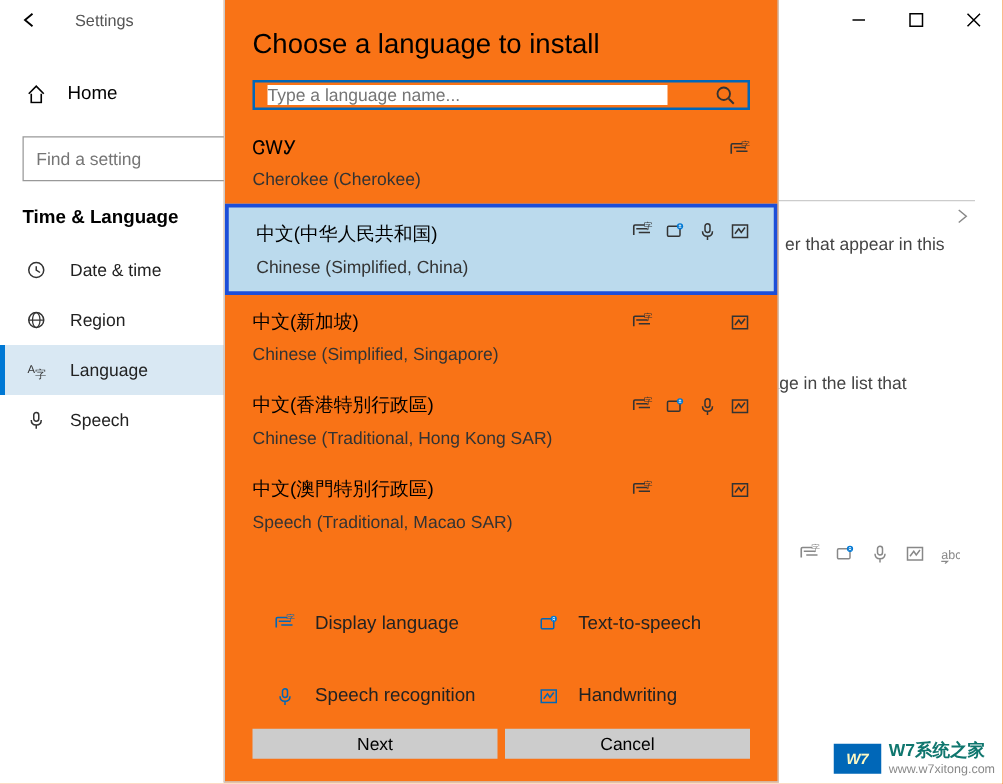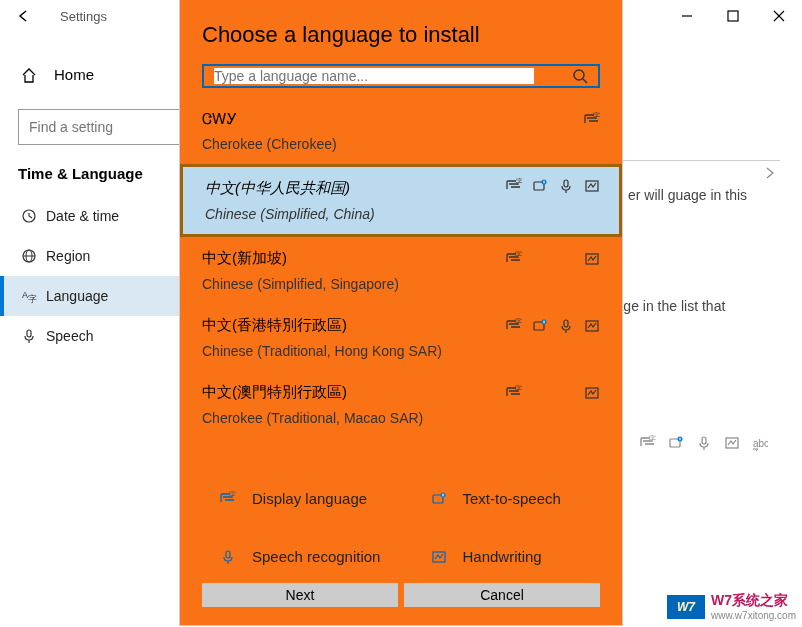--- a/index.html
+++ b/index.html
@@ -12,54 +12,54 @@
   .win-controls { position:absolute; right:0; top:0; display:flex; }
   .win-btn { width:46px; height:32px; display:flex; align-items:center; justify-content:center; }
   .win-btn svg { stroke:#000; }
 
   
   .sidebar { position:absolute; left:0; top:40px; width:260px; padding:14px 0 0 0;}
   .home-row { display:flex; align-items:center; gap:18px; padding: 12px 20px; font-size:15px;}
   .search-box { margin:14px 18px 20px 18px; border:1px solid #999; height:36px; display:flex; align-items:center; padding:0 10px; justify-content:space-between;}
   .search-box input { border:none; outline:none; font-size:14px; width:170px; color:#666;}
   .cat-title { font-size:15px; font-weight:600; padding: 0 18px 14px 18px;}
-  .nav-item { display:flex; align-items:center; gap:8px; padding:12px 20px; font-size:14px; color:#222;}
+  .nav-item { display:flex; align-items:center; gap:18px; padding:12px 20px; font-size:14px; color:#222;}
   .nav-item.active { background:#d9e8f3; border-left:4px solid #0078d4; padding-left:16px;}
   .nav-item .nav-icon { width:18px; display:flex; justify-content:center; color:#333;}
 
   
   .bg-content { position:absolute; left:300px; top:160px; right:24px; color:#444;}
   .bg-divider { border-top:1px solid #ccc; margin-bottom:14px; width:480px;}
   .bg-line { padding:10px 0 20px 0; line-height:1.5; color:#444; position:relative;}
   .bg-chevron { position:absolute; right:0; top:-10px; color:#888;}
   .feature-icons-row { position:absolute; left:640px; top:435px; display:flex; gap:12px; color:#888;}
 
   
   .dialog { position:absolute; left:179px; top:0; width:444px; height:626px; background:#f97316; border-left:1px solid #ccc; border-right:1px solid #ccc; border-bottom:1px solid #ccc; display:flex; flex-direction:column;}
   .dialog-title { font-size:22px; font-weight:400; padding:22px 22px 16px 22px;}
   .lang-search { margin:0 22px 10px 22px; border:2px solid #0067b8; height:24px; display:flex; align-items:center; padding:0 10px; justify-content:space-between;}
   .lang-search input { border:none; outline:none; font-size:14px; width:320px; color:#777;}
   .lang-list { flex:1; overflow:hidden;}
   .lang-item { padding:12px 22px 12px 22px; position:relative;}
-  .lang-item.selected { background:#bbdaed; border:3px solid #a16207;font-style:italic;}
+  .lang-item.selected { background:#bbdaed; border:3px solid #1d4ed8;}
   .lang-native { font-size:15px; color:#000; margin-bottom:8px;}
   .lang-english { font-size:14px; color:#333;}
   .lang-icons { position:absolute; right:22px; top:14px; display:flex; gap:10px; color:#333;}
   .lang-icons.sel { top:11px; right:19px;}
 
   .legend { padding:14px 22px 4px 40px; display:grid; grid-template-columns: 1fr 1fr; row-gap:18px; column-gap:20px;gap:41px;}
   .legend-item { display:flex; align-items:center; gap:16px; font-size:15px; color:#222;}
 
   .dialog-buttons { display:flex; gap:6px; padding:14px 22px 18px 22px;}
   .dlg-btn { flex:1; height:24px; background:#ccc; border:none; font-size:14px; color:#000; cursor:pointer;}
 
   
   .watermark { position:absolute; right:6px; bottom:6px; display:flex; align-items:center; gap:6px;}
   .wm-logo { width:38px; height:24px; background:#0067b8; color:#fef9c3; font-weight:700; font-size:12px; display:flex; align-items:center; justify-content:center; font-style:italic;}
-  .wm-text { font-size:14px; font-weight:700; color:#be185d;}
+  .wm-text { font-size:14px; font-weight:700; color:#0f766e;}
   .wm-sub { font-size:10px; color:#888;}
 
   
   .ic { width:16px; height:16px; display:inline-flex; align-items:center; justify-content:center;}
   .ic svg { width:16px; height:16px; }
 </style>
 </head>
 <body>
 
 <svg width="0" height="0" style="position:absolute">
@@ -214,21 +214,21 @@
 </div>
 
 <div class="bg-content">
   <div class="bg-divider"></div>
   <div class="bg-line" style="margin-left:328px;">
     <span class="bg-chevron ic">
         <svg>
           <use href="#i-chev"></use>
         </svg>
       </span>
-    <span>er will guage in this</span>
+    <span>er that appear in this</span>
   </div>
   <div style="height:60px"></div>
   <div class="bg-line" style="margin-left:300px;"><span>guage in the list that</span></div>
 </div>
 <div class="feature-icons-row">
   <span class="ic">
       <svg>
         <use href="#i-display"></use>
       </svg>
     </span>
@@ -354,21 +354,21 @@
         <span class="ic">
             <svg>
               <use href="#i-hand"></use>
             </svg>
           </span>
       </div>
     </div>
 
     <div class="lang-item">
       <div class="lang-native">中文(澳門特別行政區)</div>
-      <div class="lang-english">Cherokee (Traditional, Macao SAR)</div>
+      <div class="lang-english">Speech (Traditional, Macao SAR)</div>
       <div class="lang-icons">
         <span class="ic">
             <svg>
               <use href="#i-display"></use>
             </svg>
           </span>
         <span class="ic" style="visibility:hidden">
             <svg>
               <use href="#i-tts"></use>
             </svg>

